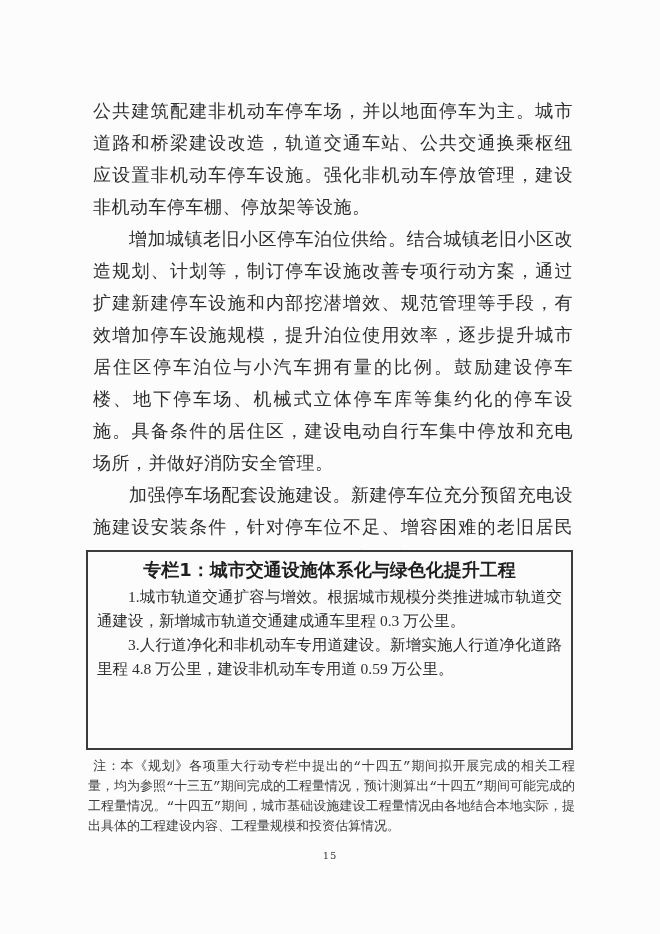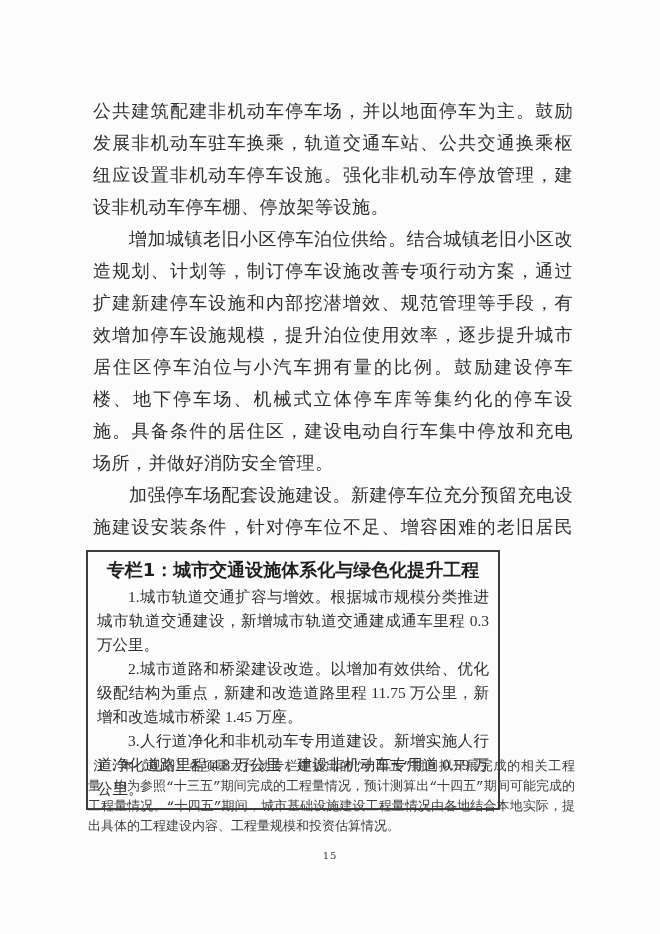--- a/index.html
+++ b/index.html
@@ -25,25 +25,25 @@
     line-height: 32px;
     letter-spacing: 0.5px;
     text-align: justify;
     color: #2e2e2e;
   }
   .body-par.indent { text-indent: 2em; }
   .column-box {
     position: absolute;
     left: 86px;
     top: 550px;
-    width: 414px;
+    width: 487px;
     min-height: 200px;
     border: 2px solid #3c3c3c;
     background: #fcfcfc;
-    padding: 5px 9px 7px 9px;
+    padding: 5px 9px 1px 9px;
   }
   .column-box-title {
     font-family: "DejaVu Sans", "Liberation Sans", sans-serif;
     font-weight: bold;
     font-size: 18px;
     line-height: 26px;
     text-align: center;
     color: #1f1f1f;
     margin-bottom: 2px;
   }
@@ -77,29 +77,28 @@
     letter-spacing: 1px;
     color: #3a3a3a;
   }
 </style>
 </head>
 <body>
 
 <div class="page">
 
   <div class="content">
-    <p class="body-par">公共建筑配建非机动车停车场，并以地面停车为主。鼓励发展非机动车驻车换乘，轨道交通车站、公共交通换乘枢纽应设置非机动车停车设施。强化非机动车停放管理，建设非机动车停车棚、停放架等设施。</p>
+    <p class="body-par">公共建筑配建非机动车停车场，并以地面停车为主。城市道路和桥梁建设改造，轨道交通车站、公共交通换乘枢纽应设置非机动车停车设施。强化非机动车停放管理，建设非机动车停车棚、停放架等设施。</p>
     <p class="body-par indent">增加城镇老旧小区停车泊位供给。结合城镇老旧小区改造规划、计划等，制订停车设施改善专项行动方案，通过扩建新建停车设施和内部挖潜增效、规范管理等手段，有效增加停车设施规模，提升泊位使用效率，逐步提升城市居住区停车泊位与小汽车拥有量的比例。鼓励建设停车楼、地下停车场、机械式立体停车库等集约化的停车设施。具备条件的居住区，建设电动自行车集中停放和充电场所，并做好消防安全管理。</p>
     <p class="body-par indent">加强停车场配套设施建设。新建停车位充分预留充电设施建设安装条件，针对停车位不足、增容困难的老旧居民区，鼓励在社区建设公共停车区充电桩。</p>
   </div>
 
   <div class="column-box">
     <div class="column-box-title">专栏1：城市交通设施体系化与绿色化提升工程</div>
     <p class="column-box-item">1.城市轨道交通扩容与增效。根据城市规模分类推进城市轨道交通建设，新增城市轨道交通建成通车里程 0.3 万公里。</p>
-    <p class="column-box-item">2.城市道路和桥梁建设改造。以增加有效供给、优化级配结构为重点，新建和改造道路里程 11.75 万公里，新增和改造城市桥梁 1.45 万座。</p>
     <p class="column-box-item">3.人行道净化和非机动车专用道建设。新增实施人行道净化道路里程 4.8 万公里，建设非机动车专用道 0.59 万公里。</p>
   </div>
 
   <div class="note">注：本《规划》各项重大行动专栏中提出的“十四五”期间拟开展完成的相关工程量，均为参照“十三五”期间完成的工程量情况，预计测算出“十四五”期间可能完成的工程量情况。“十四五”期间，城市基础设施建设工程量情况由各地结合本地实际，提出具体的工程建设内容、工程量规模和投资估算情况。</div>
 
   <div class="page-number">15</div>
 
 </div>
 
 </body></html>

